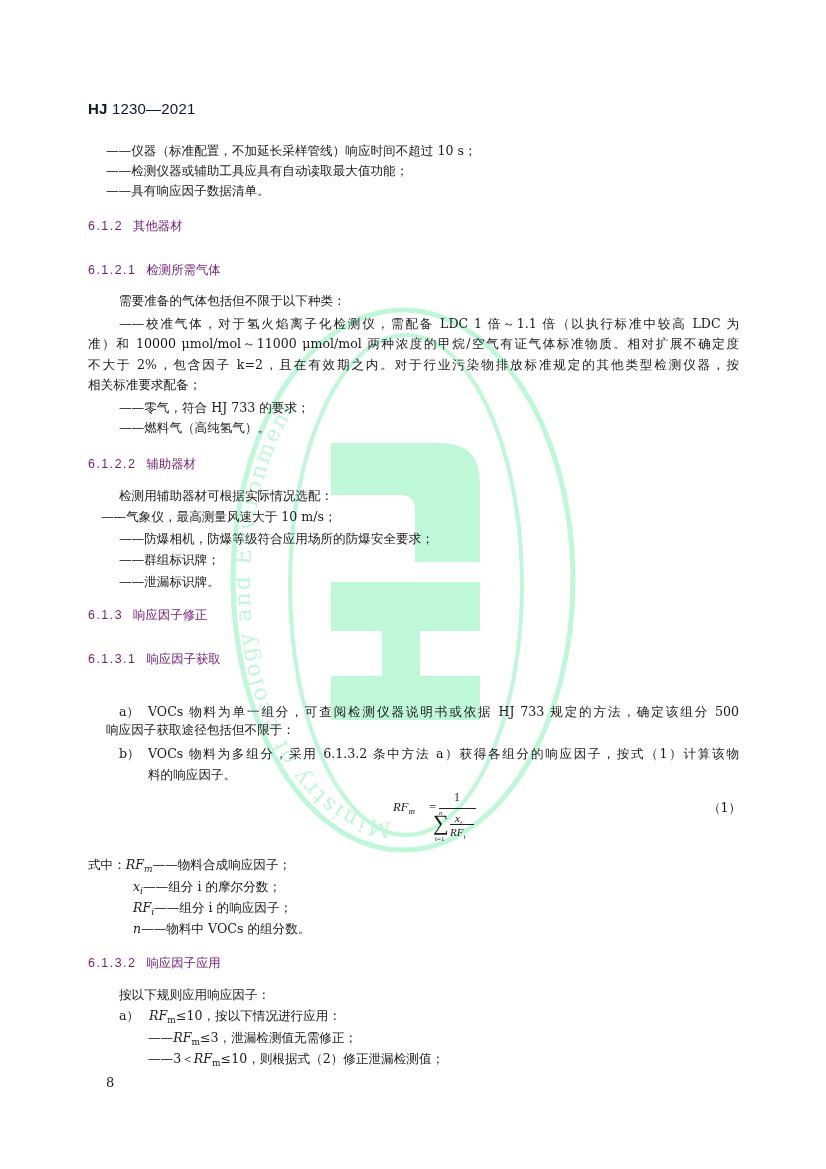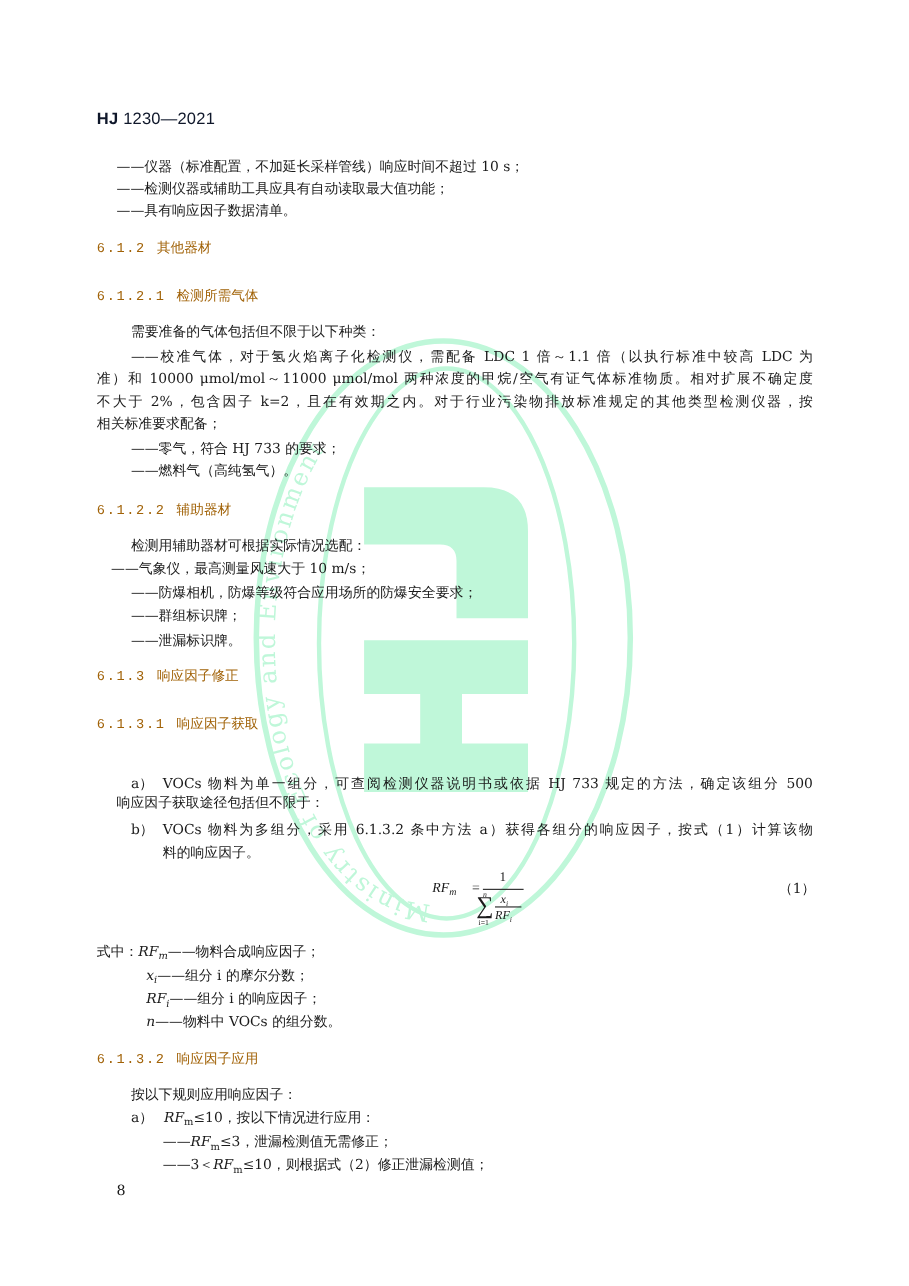--- a/index.html
+++ b/index.html
@@ -43,25 +43,25 @@
   }
   .header .hj { font-weight: bold; }
   .line {
     position: absolute;
     font-size: 12.6px;
     line-height: 16px;
     white-space: nowrap;
   }
   .heading {
     position: absolute;
-    font-family: Liberation Mono, monospace;
+    font-family: Liberation Sans, sans-serif;
     font-size: 12.4px;
     line-height: 16px;
     white-space: nowrap;
-    color: #a16207;
+    color: #701a75;
   }
   .heading .num {
     display: inline-block;
     letter-spacing: 1.5px;
     margin-right: 10px;
   }
   .justify {
     position: absolute;
     font-size: 12.6px;
     line-height: 16px;

